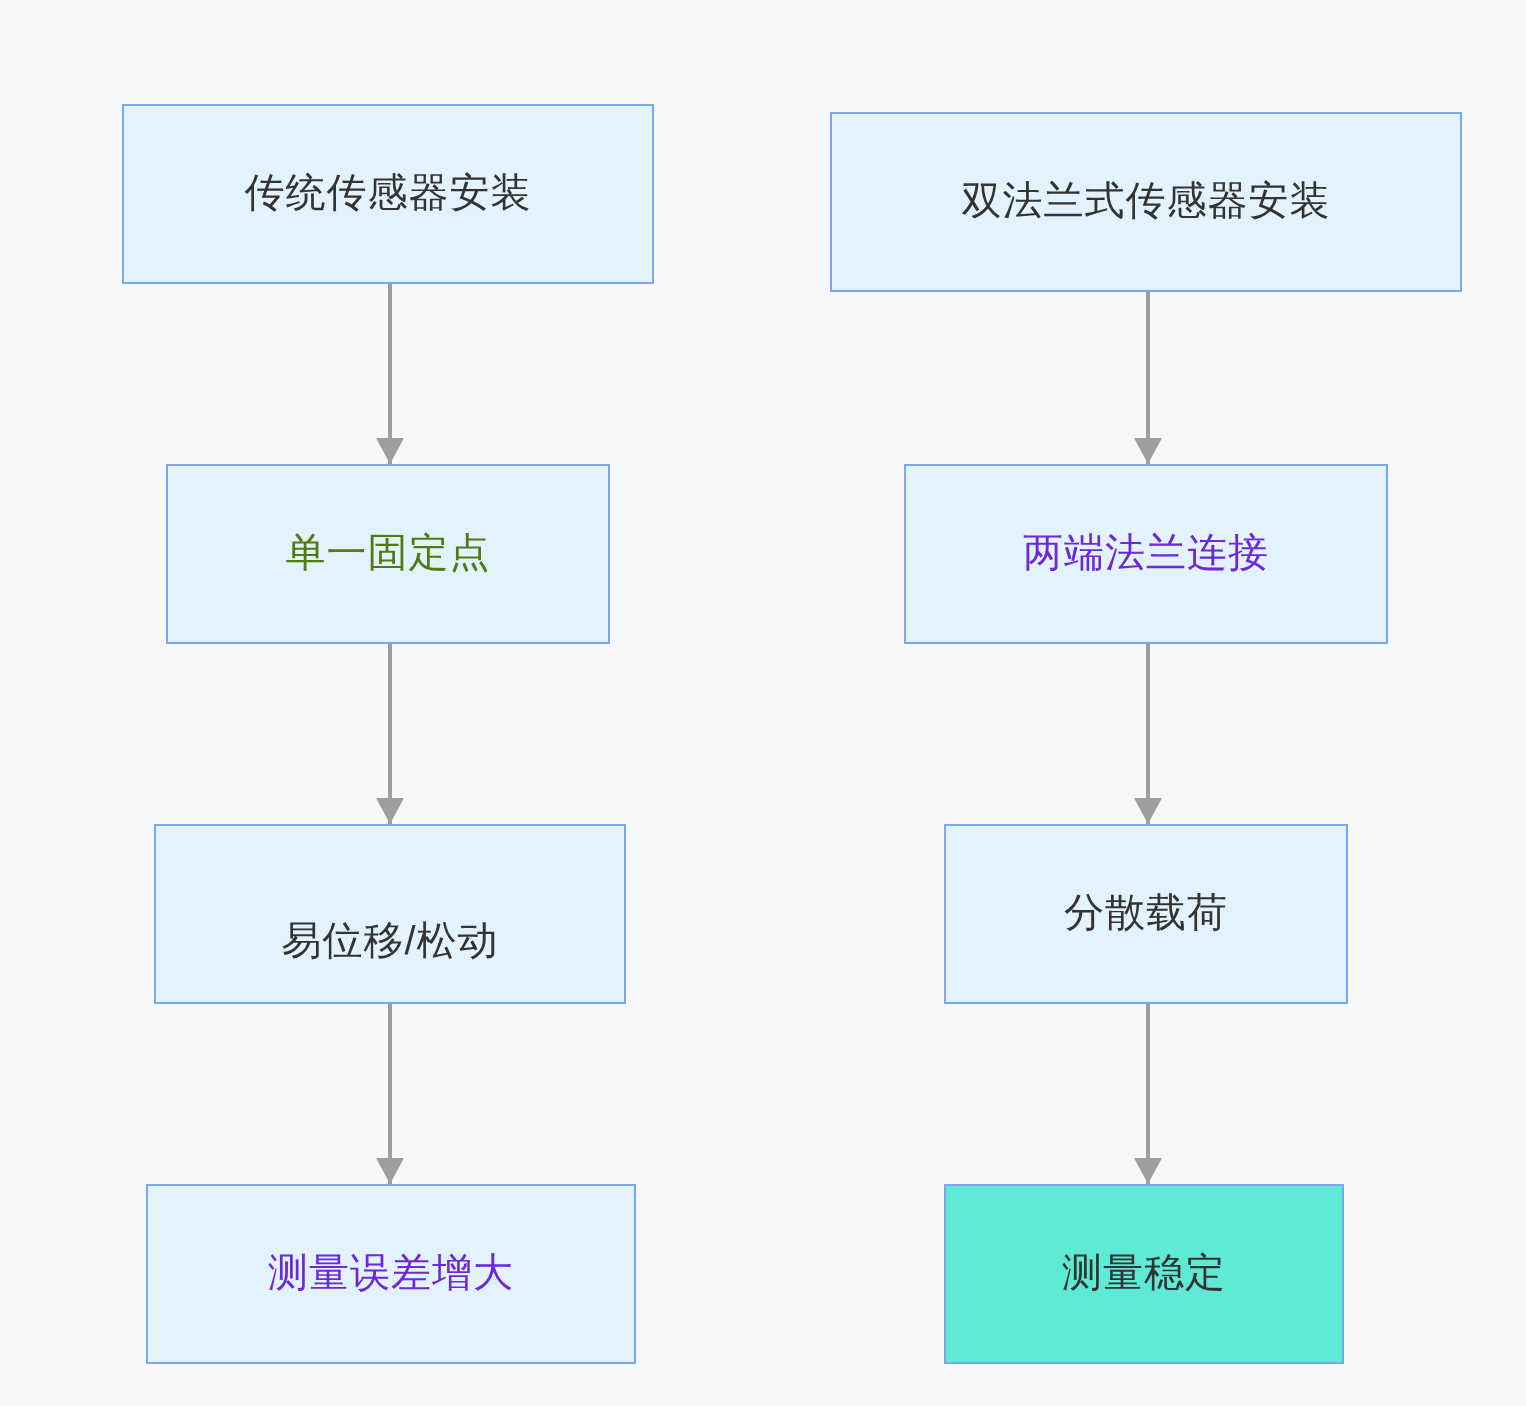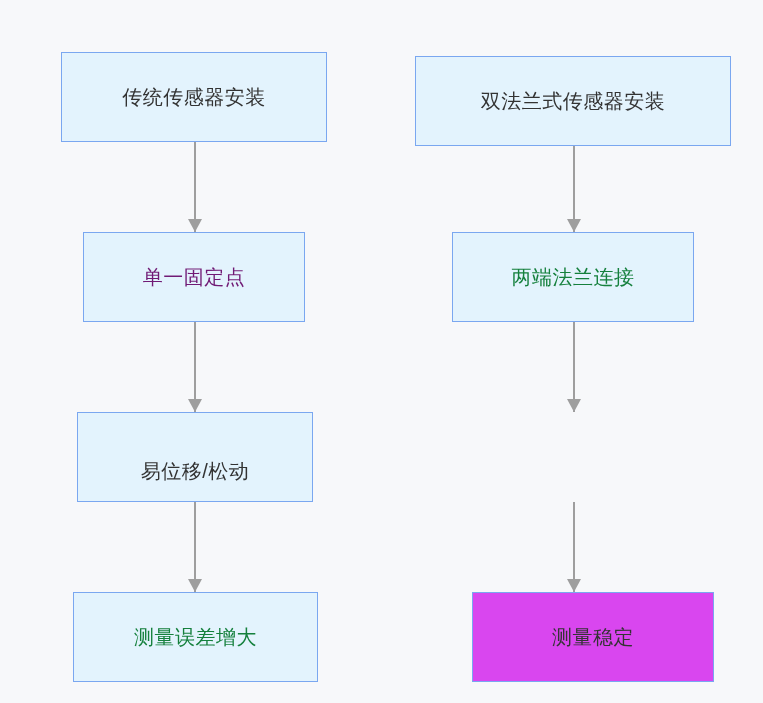--- a/index.html
+++ b/index.html
@@ -82,45 +82,48 @@
   </div>
   <div class="connector col-left" style="left: 194px; top: 502px; height: 90px; width: 2px;">
     <div class="connector-line" style="height: 90px; background: rgb(158, 158, 158);"></div>
     <div class="connector-arrow" style="top: 77px; border-top-color: rgb(158, 158, 158);"></div>
   </div>
 
   <div class="node" style="left: 61px; top: 52px; width: 266px; height: 90px; background: rgb(227, 243, 253); border-color: rgb(122, 167, 240);">
     <span class="node-label" style="color: rgb(51, 51, 51);">传统传感器安装</span>
   </div>
   <div class="node" style="left: 83px; top: 232px; width: 222px; height: 90px; background: rgb(227, 243, 253); border-color: rgb(122, 167, 240);">
-    <span class="node-label" style="color: #701a75;">单一固定点</span>
+    <span class="node-label" style="color: #4d7c0f;">单一固定点</span>
   </div>
   <div class="node" style="left: 77px; top: 412px; width: 236px; height: 90px; background: rgb(227, 243, 253); border-color: rgb(122, 167, 240);">
     <span class="node-label" style="color: rgb(51, 51, 51); margin-top: 28px;">易位移/松动</span>
   </div>
   <div class="node" style="left: 73px; top: 592px; width: 245px; height: 90px; background: rgb(227, 243, 253); border-color: rgb(122, 167, 240);">
-    <span class="node-label" style="color: #15803d; text-align: right;">测量误差增大</span>
+    <span class="node-label" style="color: #6d28d9; text-align: right;">测量误差增大</span>
   </div>
 
   <div class="connector col-right" style="left: 573px; top: 142px; height: 90px; width: 2px;">
     <div class="connector-line" style="height: 90px; background: rgb(158, 158, 158);"></div>
     <div class="connector-arrow" style="top: 77px; border-top-color: rgb(158, 158, 158);"></div>
   </div>
   <div class="connector col-right" style="left: 573px; top: 322px; height: 90px; width: 2px;">
     <div class="connector-line" style="height: 90px; background: rgb(158, 158, 158);"></div>
     <div class="connector-arrow" style="top: 77px; border-top-color: rgb(158, 158, 158);"></div>
   </div>
   <div class="connector col-right" style="left: 573px; top: 502px; height: 90px; width: 2px;">
     <div class="connector-line" style="height: 90px; background: rgb(158, 158, 158);"></div>
     <div class="connector-arrow" style="top: 77px; border-top-color: rgb(158, 158, 158);"></div>
   </div>
 
   <div class="node" style="left: 415px; top: 56px; width: 316px; height: 90px; background: rgb(227, 243, 253); border-color: rgb(122, 167, 240);">
     <span class="node-label" style="color: rgb(51, 51, 51);">双法兰式传感器安装</span>
   </div>
   <div class="node" style="left: 452px; top: 232px; width: 242px; height: 90px; background: rgb(227, 243, 253); border-color: rgb(122, 167, 240);">
-    <span class="node-label" style="color: #15803d;">两端法兰连接</span>
+    <span class="node-label" style="color: #6d28d9;">两端法兰连接</span>
   </div>
-  <div class="node" style="left: 472px; top: 592px; width: 242px; height: 90px; background: #d946ef; border-color: rgb(122, 167, 240);">
+  <div class="node" style="left: 472px; top: 412px; width: 202px; height: 90px; background: rgb(227, 243, 253); border-color: rgb(122, 167, 240);">
+    <span class="node-label" style="color: rgb(51, 51, 51);">分散载荷</span>
+  </div>
+  <div class="node" style="left: 472px; top: 592px; width: 200px; height: 90px; background: #5eead4; border-color: rgb(122, 167, 240);">
     <span class="node-label" style="color: rgb(51, 51, 51);">测量稳定</span>
   </div>
 
 </div>
 
 </body></html>

